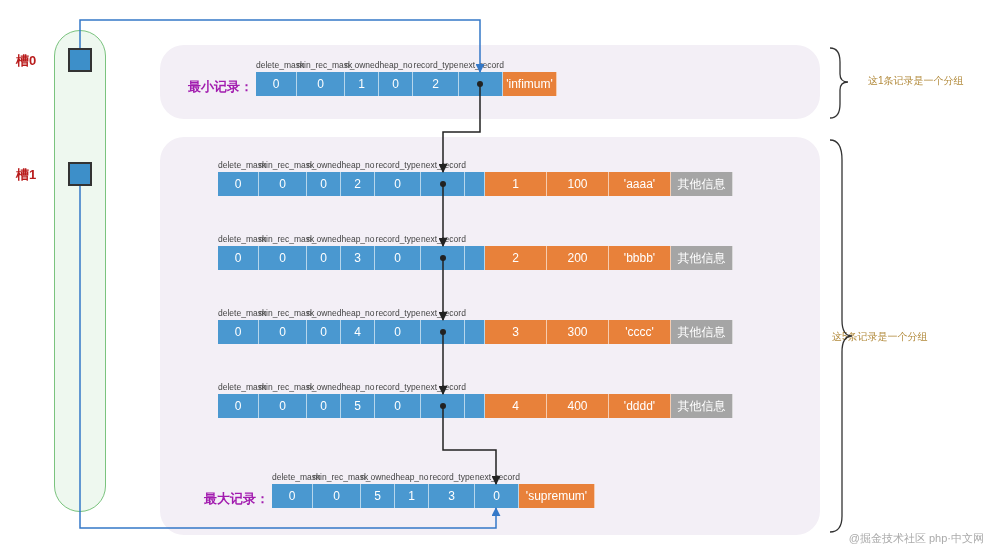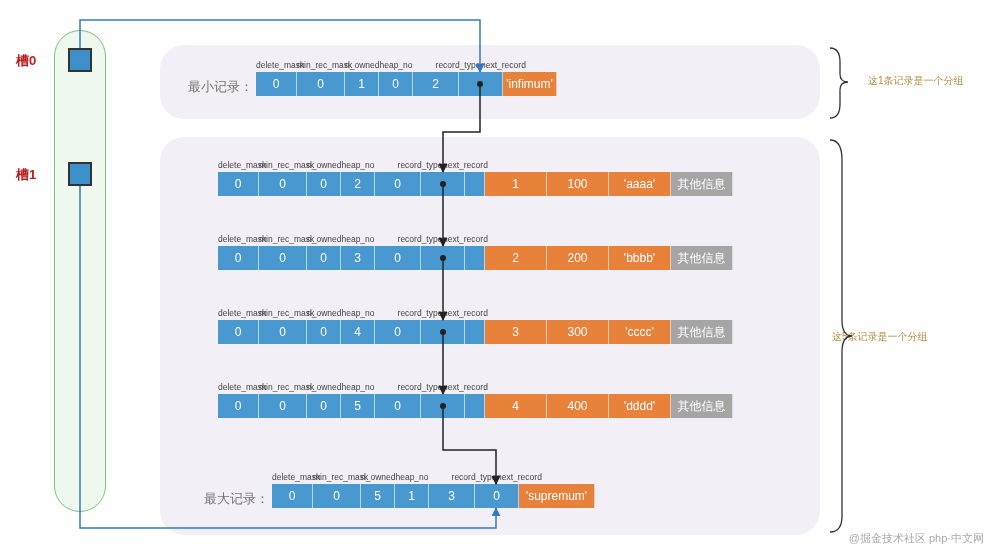--- a/index.html
+++ b/index.html
@@ -37,31 +37,31 @@
     border-radius: 24px;
     left: 160px;
     width: 660px;
   }
   .group0 { top: 45px; height: 74px; }
   .group1 { top: 137px; height: 398px; }
 
   .rec-label {
     position: absolute;
     font-size: 13px;
-    color: #737373;
-    font-weight: 400;
+    color: #a21caf;
+    font-weight: 700;
   }
 
   .hdr-row { position: absolute; height: 10px; color: #444; font-size: 8.5px; }
   .hdr-row span { display: inline-block; text-align: center; }
   .hdr-row .h1 { width:41px; } 
   .hdr-row .h2 { width:48px; } 
   .hdr-row .h3 { width:34px; } 
   .hdr-row .h4 { width:34px; } 
-  .hdr-row .h5 { width:46px;margin-left:22px; } 
+  .hdr-row .h5 { width:46px; } 
   .hdr-row .h6 { width:44px; } 
 
   .cell-row { position: absolute; height: 24px; display: flex; }
   .cell {
     height: 24px;
     line-height: 24px;
     text-align: center;
     color: #fff;
     font-size: 12px;
     border-right: 1px solid rgba(255,255,255,0.6);

